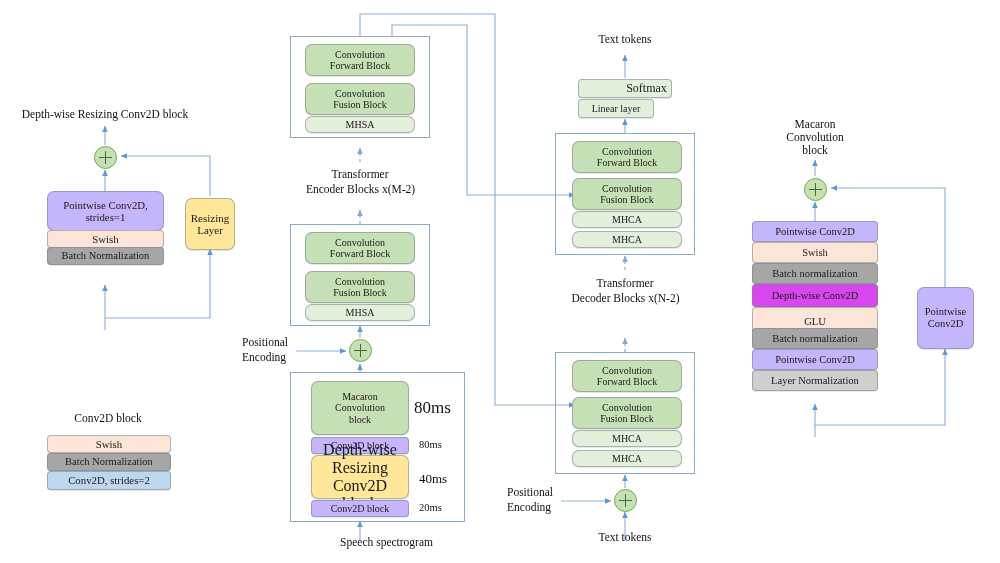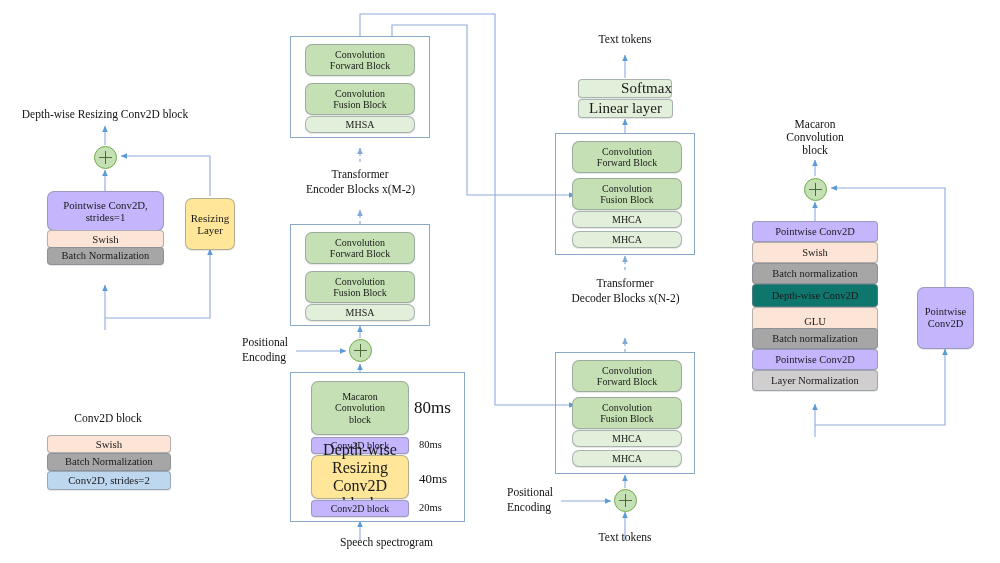--- a/index.html
+++ b/index.html
@@ -18,21 +18,21 @@
   .chip.sq{border-radius:4px;}
   .group{position:absolute;box-sizing:border-box;border:1px solid #8aa8c8;background:transparent;}
   .label{position:absolute;box-sizing:border-box;text-align:center;line-height:1.2;color:#111;}
 
   .c-blue{background:#c4b5fd;}
   .c-blue-l{background:#bdd7ee;}
   .c-peach{background:#fce4d6;}
   .c-gray{background:#a6a6a6;}
   .c-gray-l{background:#d0cece;}
   .c-yellow{background:#ffe699;}
-  .c-yellow-d{background:#0f766e;}
+  .c-yellow-d{background:#d946ef;}
   .c-green{background:#c5e0b4;}
   .c-green-l{background:#e2efda;border-radius:7px;}
 
   .plus{position:absolute;border-radius:50%;background:#c5e0b4;border:1.4px solid #70ad47;
         box-sizing:border-box;}
   .plus:before,.plus:after{content:"";position:absolute;background:#4a6b33;}
   .plus:before{left:20%;right:20%;top:calc(50% - 0.8px);height:1.6px;}
   .plus:after{top:20%;bottom:20%;left:calc(50% - 0.8px);width:1.6px;}
 </style>
 </head>
@@ -143,22 +143,22 @@
 block</div>
   <div class="label" style="left:419px;top:471px;width:40px;font-size:13px;text-align:left;">40ms</div>
 
   <div class="node chip sq c-blue" style="left:311px;top:500px;width:98px;height:17px;font-size:10px;">Conv2D block</div>
   <div class="label" style="left:419px;top:502px;width:40px;font-size:10.5px;text-align:left;">20ms</div>
 
   <div class="label" style="left:288px;top:536px;width:145px;font-size:11.5px;text-align:right;">Speech spectrogram</div>
 
   <div class="label" style="left:570px;top:33px;width:110px;font-size:11.5px;">Text tokens</div>
 
-  <div class="node chip sq c-green-l" style="left:578px;top:79px;width:94px;height:19px;font-size:15px;padding-left:43px;">Softmax</div>
-  <div class="node chip sq c-green-l" style="left:578px;top:99px;width:95px;height:19px;font-size:15px;">Linear layer</div>
+  <div class="node chip sq c-green-l" style="left:578px;top:79px;width:94px;height:19px;font-size:12px;padding-left:43px;">Softmax</div>
+  <div class="node chip sq c-green-l" style="left:578px;top:99px;width:76px;height:19px;font-size:10px;">Linear layer</div>
 
   <div class="group" style="left:555px;top:133px;width:140px;height:122px;"></div>
   <div class="node chip c-green" style="left:572px;top:141px;width:110px;height:32px;font-size:10px;white-space:pre-line;">Convolution
 Forward Block</div>
   <div class="node chip c-green" style="left:572px;top:178px;width:110px;height:32px;font-size:10px;white-space:pre-line;">Convolution
 Fusion Block</div>
   <div class="node chip c-green-l" style="left:572px;top:211px;width:110px;height:17px;font-size:10px;">MHCA</div>
   <div class="node chip c-green-l" style="left:572px;top:231px;width:110px;height:17px;font-size:10px;">MHCA</div>
 
   <div class="label" style="left:565px;top:277px;width:120px;font-size:11.5px;">Transformer</div>

